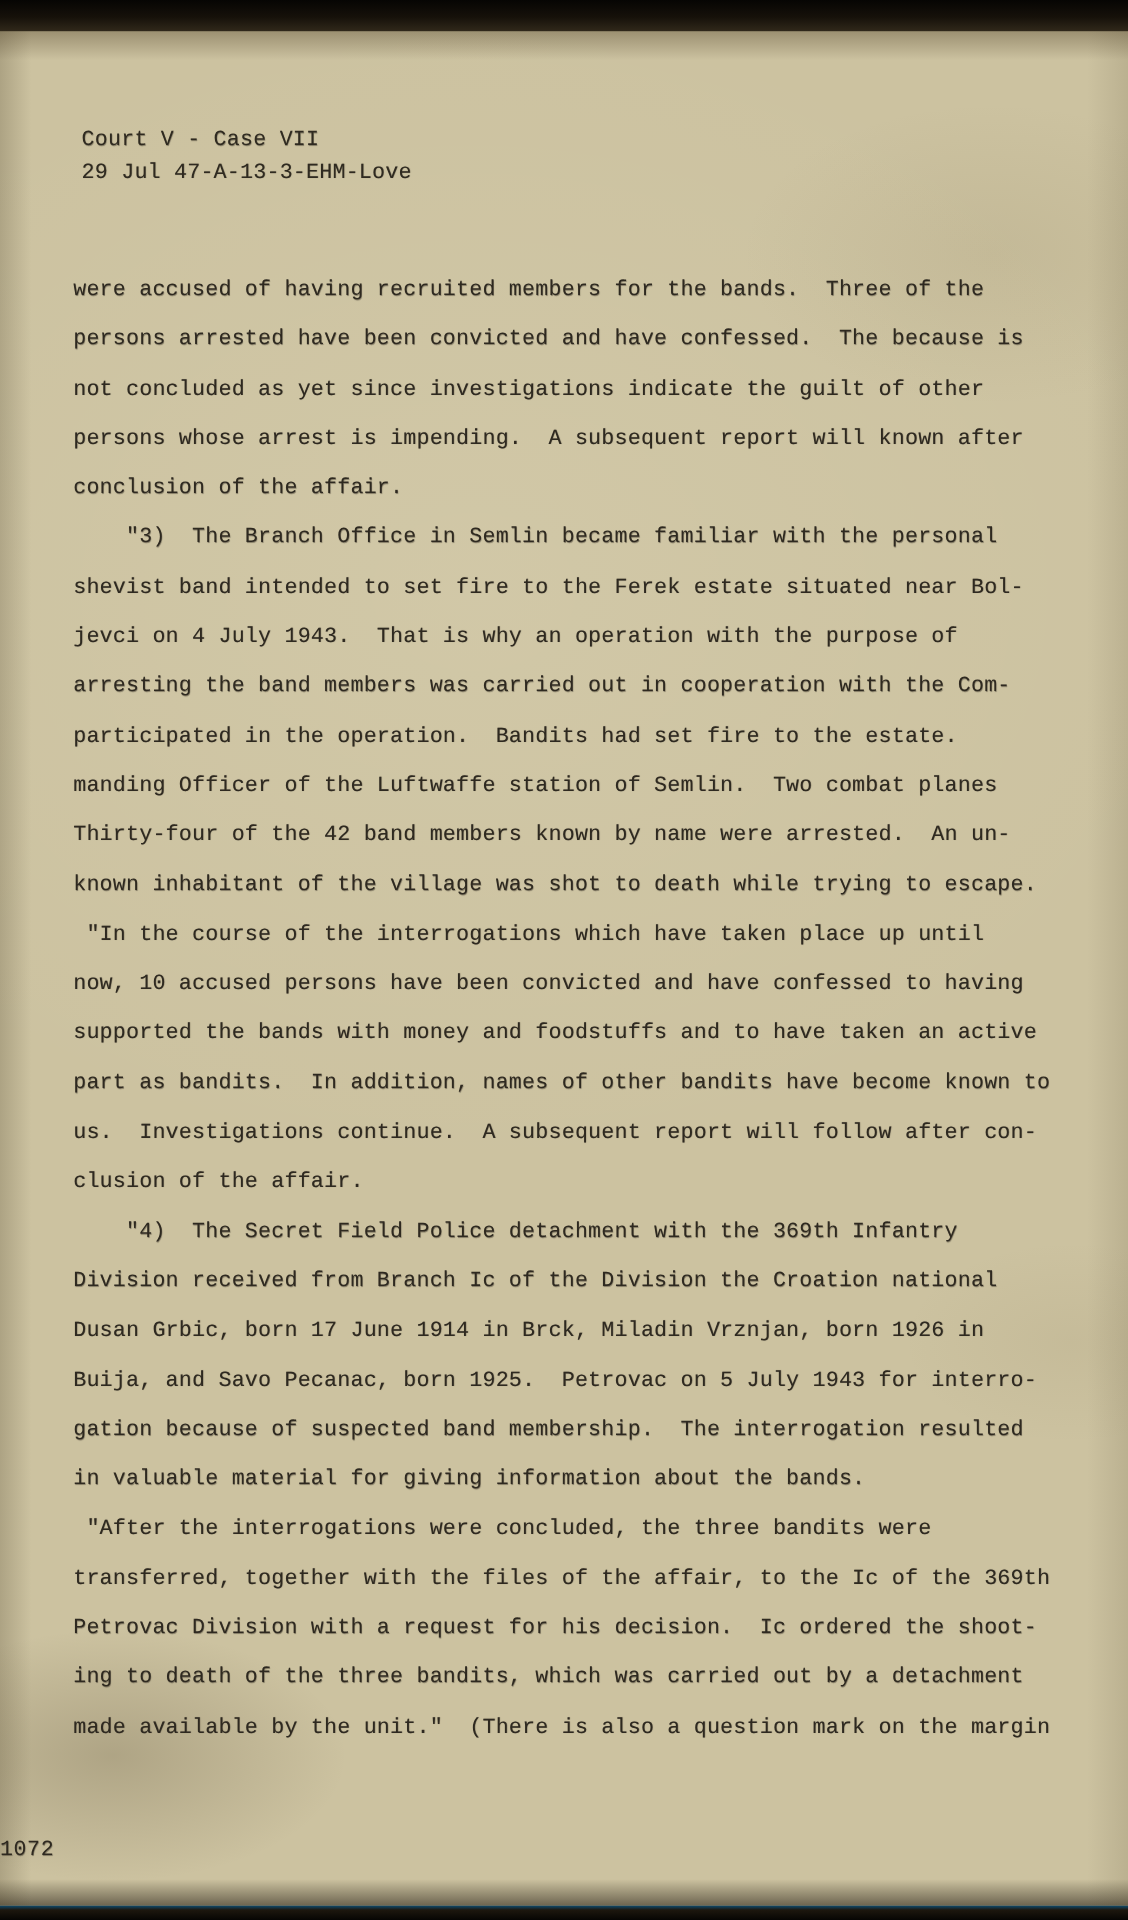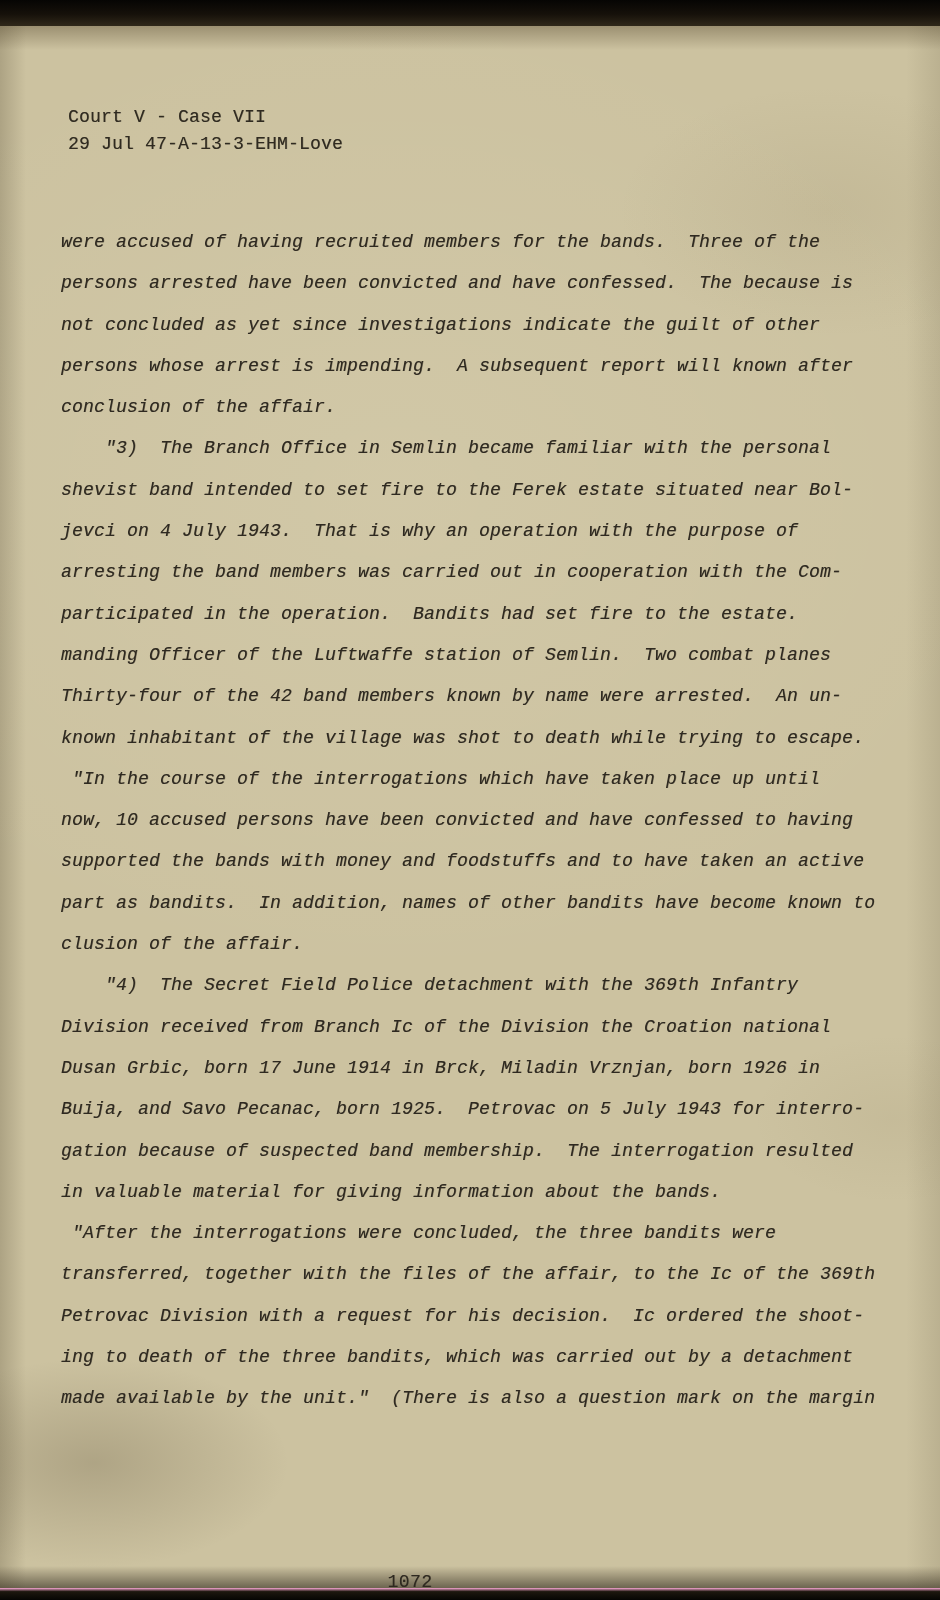--- a/index.html
+++ b/index.html
@@ -5,21 +5,21 @@
   html, body {
     margin: 0;
     padding: 0;
     background: #0a0805;
   }
   .scan {
     position: relative;
     width: 940px;
     height: 1600px;
     overflow: hidden;
-    background: #f9a8d4;
+    background: #0c4a6e;
     font-family: "Liberation Mono", "DejaVu Sans Mono", monospace;
   }
   .paper {
     position: absolute;
     left: 0;
     top: 24px;
     width: 940px;
     height: 1564px;
     background:
       radial-gradient(ellipse 900px 700px at 42% 30%, rgba(255,250,228,0.10), rgba(0,0,0,0) 70%),
@@ -56,40 +56,38 @@
     letter-spacing: 0.2px;
     white-space: pre;
     text-shadow: 0.4px 0.4px 0.6px rgba(47,42,32,0.45);
   }
   .body-block {
     position: absolute;
     left: 61px;
     top: 198px;
     width: 840px;
     color: #2e2920;
-    font-style: italic;
   }
   .line {
     font-size: 18px;
     line-height: 41.3px;
     letter-spacing: 0.2px;
     white-space: pre;
     text-shadow: 0.4px 0.4px 0.6px rgba(46,41,32,0.45);
   }
   .page-number {
     position: absolute;
     left: 0;
     top: 1508px;
     width: 820px;
-    text-align: center;
+    text-align: left;
     font-size: 18px;
     letter-spacing: 0.5px;
     color: #2e2920;
     text-shadow: 0.4px 0.4px 0.6px rgba(46,41,32,0.45);
-    margin-top: 40px;
   }
 </style>
 </head>
 <body>
 
 <div class="scan">
   <div class="paper">
     <div class="header-block">
       <div class="header-line">Court V - Case VII</div>
       <div class="header-line">29 Jul 47-A-13-3-EHM-Love</div>
@@ -105,20 +103,21 @@
         <div class="line">jevci on 4 July 1943.  That is why an operation with the purpose of</div>
         <div class="line">arresting the band members was carried out in cooperation with the Com-</div>
         <div class="line">participated in the operation.  Bandits had set fire to the estate.</div>
         <div class="line">manding Officer of the Luftwaffe station of Semlin.  Two combat planes</div>
         <div class="line">Thirty-four of the 42 band members known by name were arrested.  An un-</div>
         <div class="line">known inhabitant of the village was shot to death while trying to escape.</div>
         <div class="line"> "In the course of the interrogations which have taken place up until</div>
         <div class="line">now, 10 accused persons have been convicted and have confessed to having</div>
         <div class="line">supported the bands with money and foodstuffs and to have taken an active</div>
         <div class="line">part as bandits.  In addition, names of other bandits have become known to</div>
+        <div class="line">us.  Investigations continue.  A subsequent report will follow after con-</div>
         <div class="line">clusion of the affair.</div>
         <div class="line">    "4)  The Secret Field Police detachment with the 369th Infantry</div>
         <div class="line">Division received from Branch Ic of the Division the Croation national</div>
         <div class="line">Dusan Grbic, born 17 June 1914 in Brck, Miladin Vrznjan, born 1926 in</div>
         <div class="line">Buija, and Savo Pecanac, born 1925.  Petrovac on 5 July 1943 for interro-</div>
         <div class="line">gation because of suspected band membership.  The interrogation resulted</div>
         <div class="line">in valuable material for giving information about the bands.</div>
         <div class="line"> "After the interrogations were concluded, the three bandits were</div>
         <div class="line">transferred, together with the files of the affair, to the Ic of the 369th</div>
         <div class="line">Petrovac Division with a request for his decision.  Ic ordered the shoot-</div>

